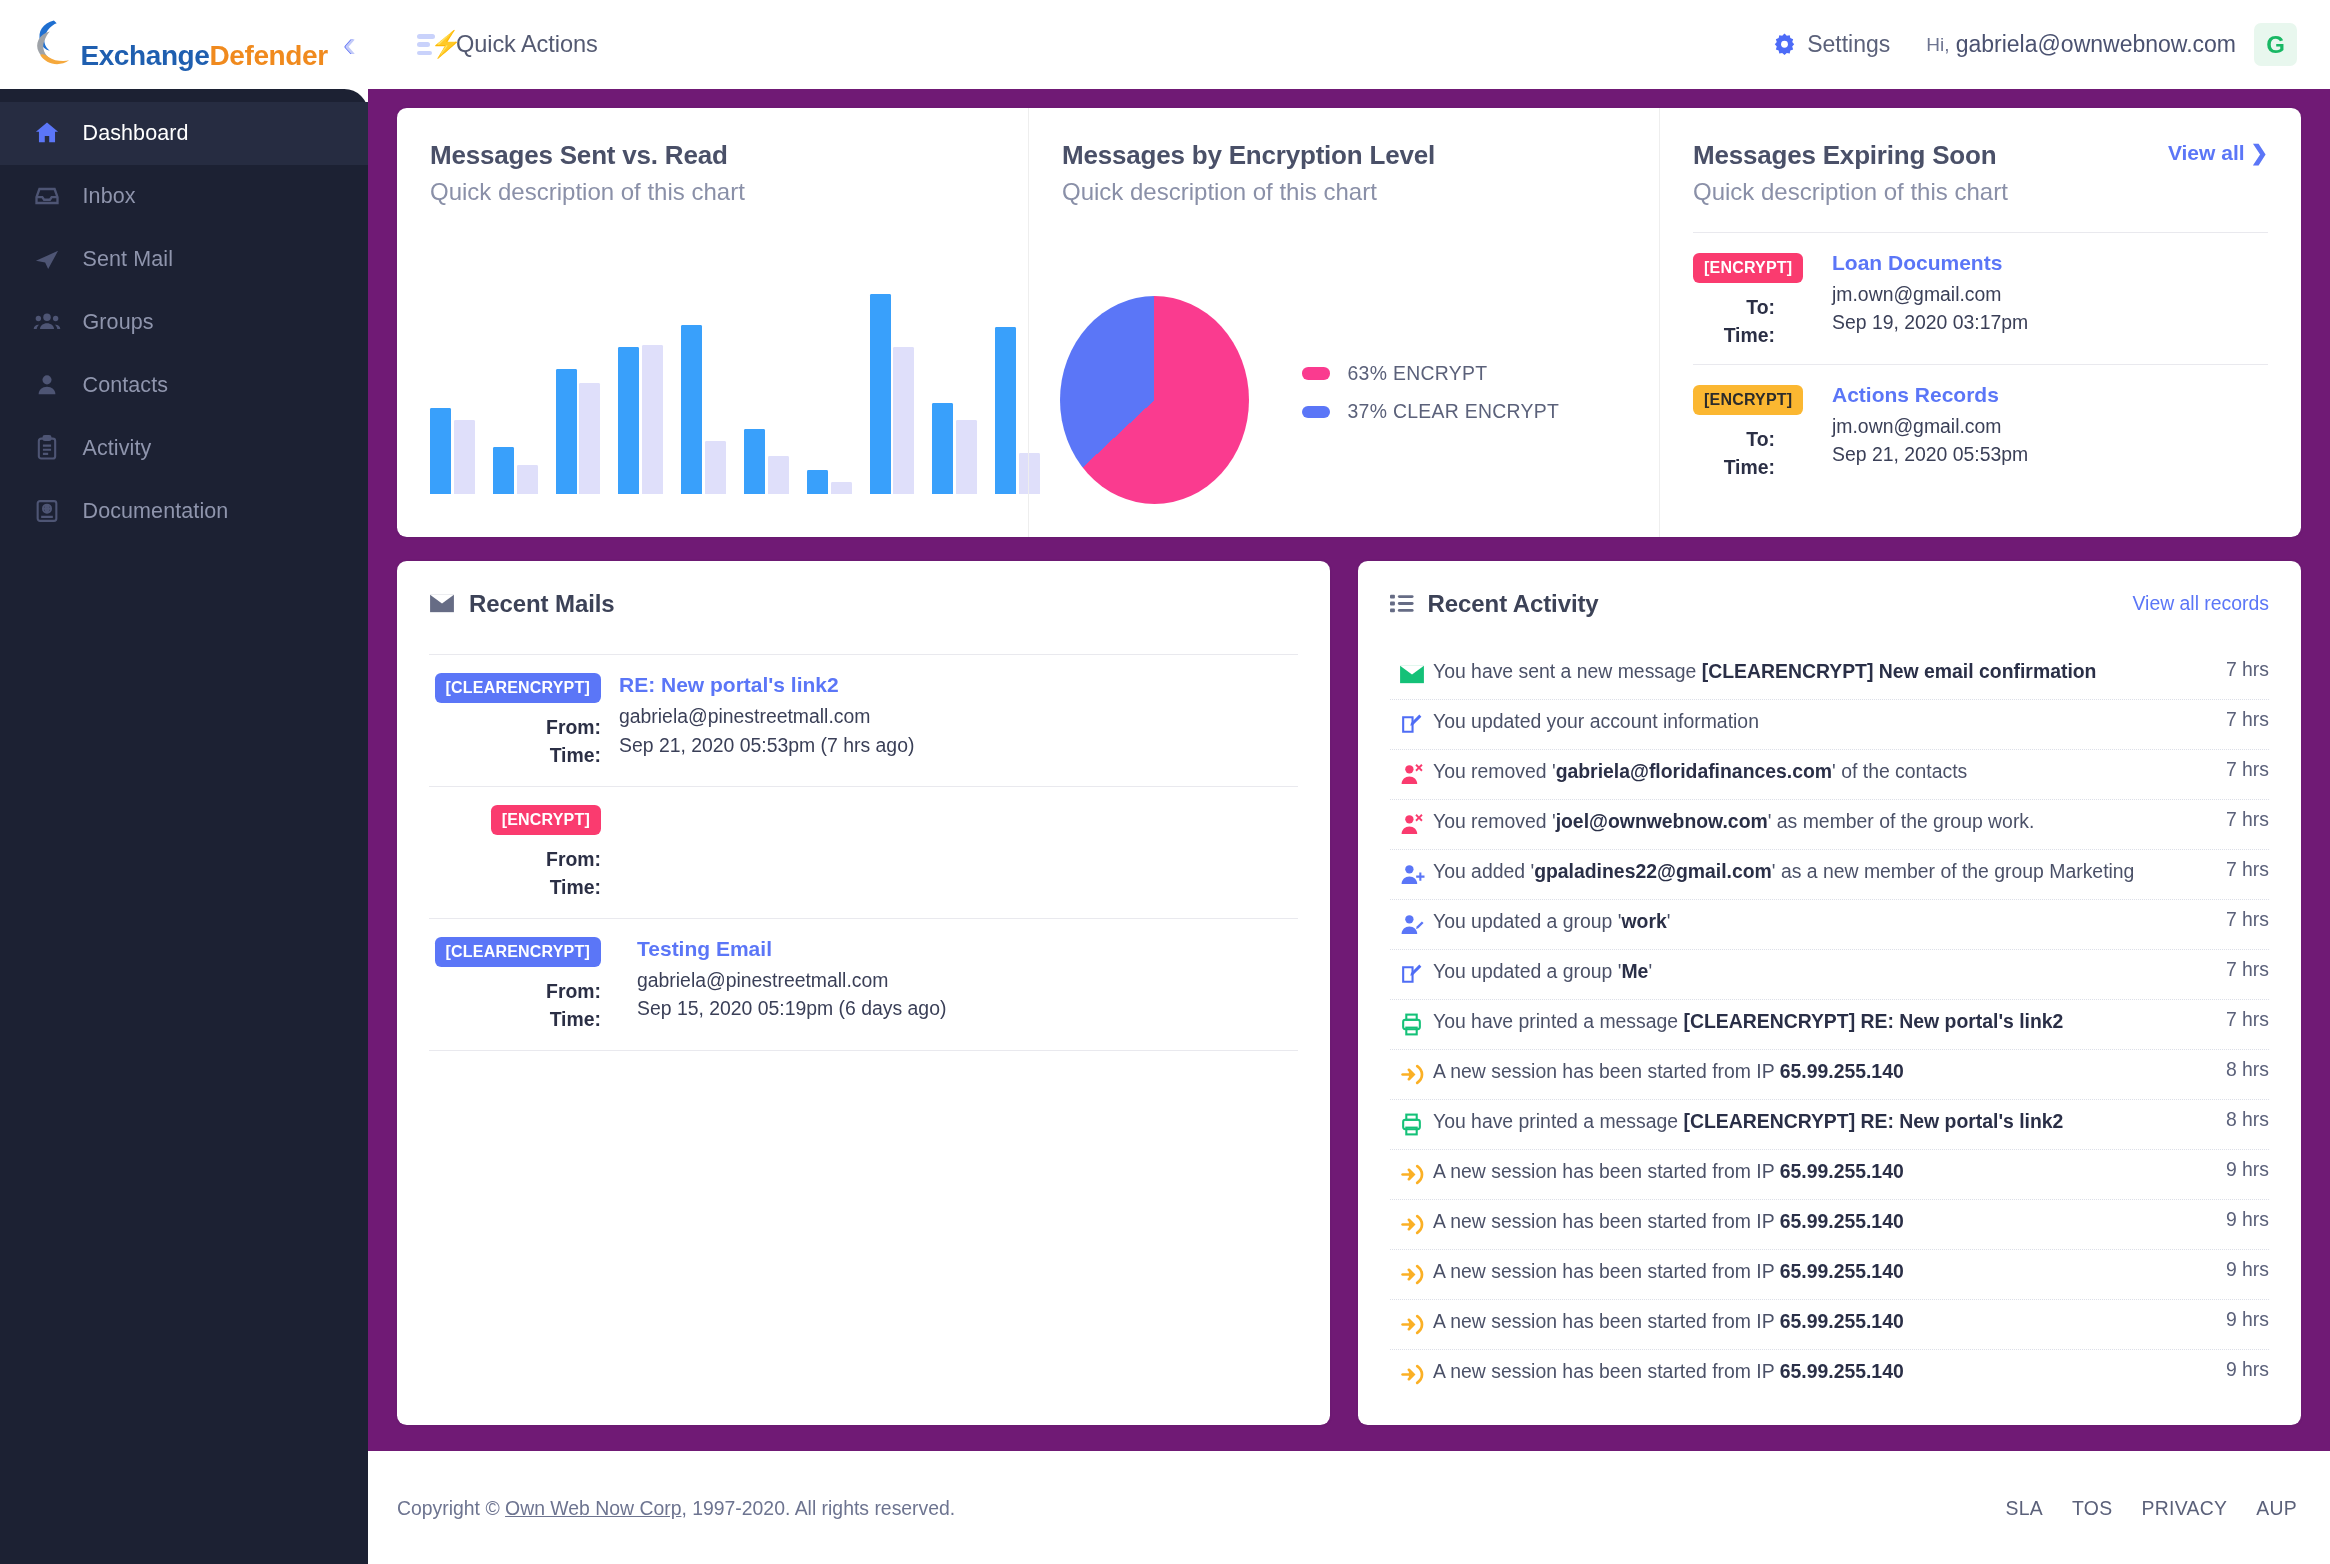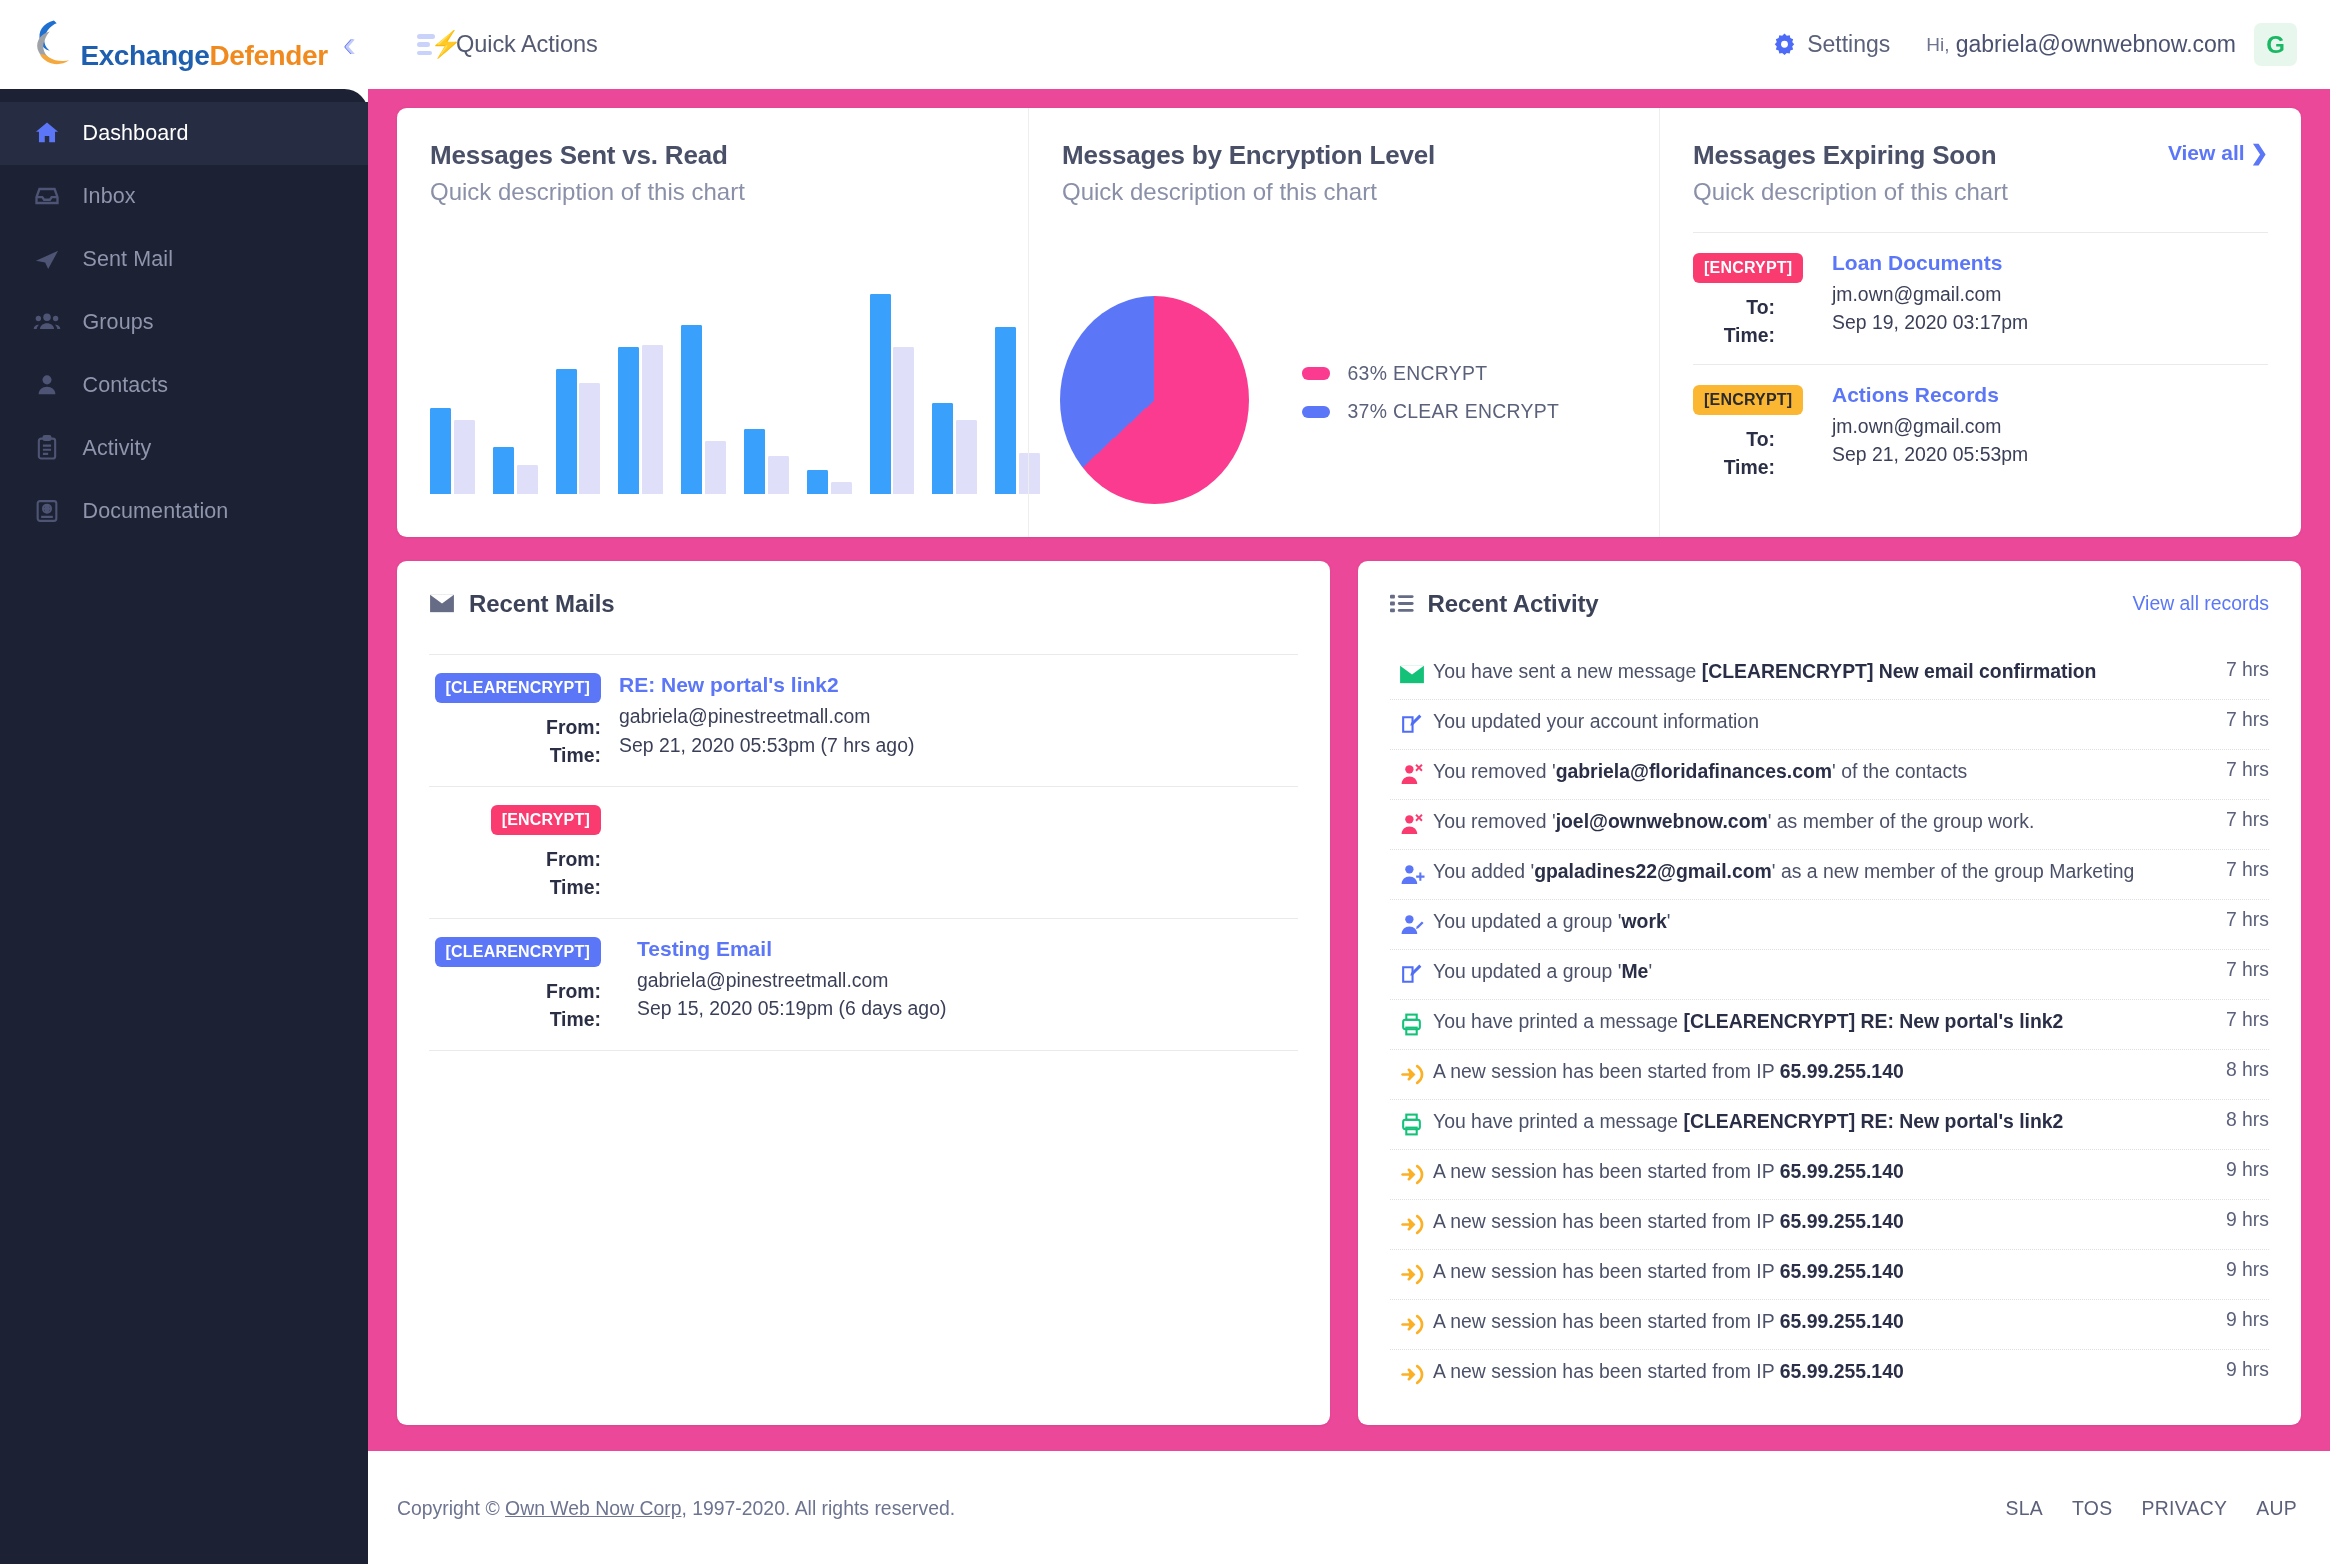--- a/index.html
+++ b/index.html
@@ -61,21 +61,21 @@
   .nav-item {
     display: flex; align-items: center; height: 63px; padding-left: 33px; cursor: pointer;
   }
   .nav-item.active { background: #262c41; }
   .nav-ico { width: 37px; display: flex; align-items: center; justify-content: flex-start; }
   .nav-ico svg { display: block; }
   .nav-label { font-size: 21.5px; color: #8f95ad; margin-left: 12.5px; letter-spacing: 0.1px; }
   .nav-item.active .nav-label { color: #ffffff; }
 
   
-  .main { flex: 1; background: #ec4899; display: flex; flex-direction: column; min-width: 0; }
+  .main { flex: 1; background: #701a75; display: flex; flex-direction: column; min-width: 0; }
   .main-inner { padding: 19.4px 29px 0 29px; flex: 1; display: flex; flex-direction: column; min-height: 0; }
 
   .card { background: #fff; border-radius: 9.7px; box-shadow: 0 0.7px 2.8px rgba(30,35,60,.10); }
 
   
   .top-strip { display: flex; height: 429px; flex: 0 0 429px; overflow: hidden; }
   .strip-cell { padding: 32px 33px 0 33px; position: relative; }
   .cell-1 { width: 631px; flex: 0 0 631px; }
   .cell-2 { width: 631px; flex: 0 0 631px; border-left: 1.4px solid #eeeeee; }
   .cell-3 { flex: 1; border-left: 1.4px solid #eeeeee; }

